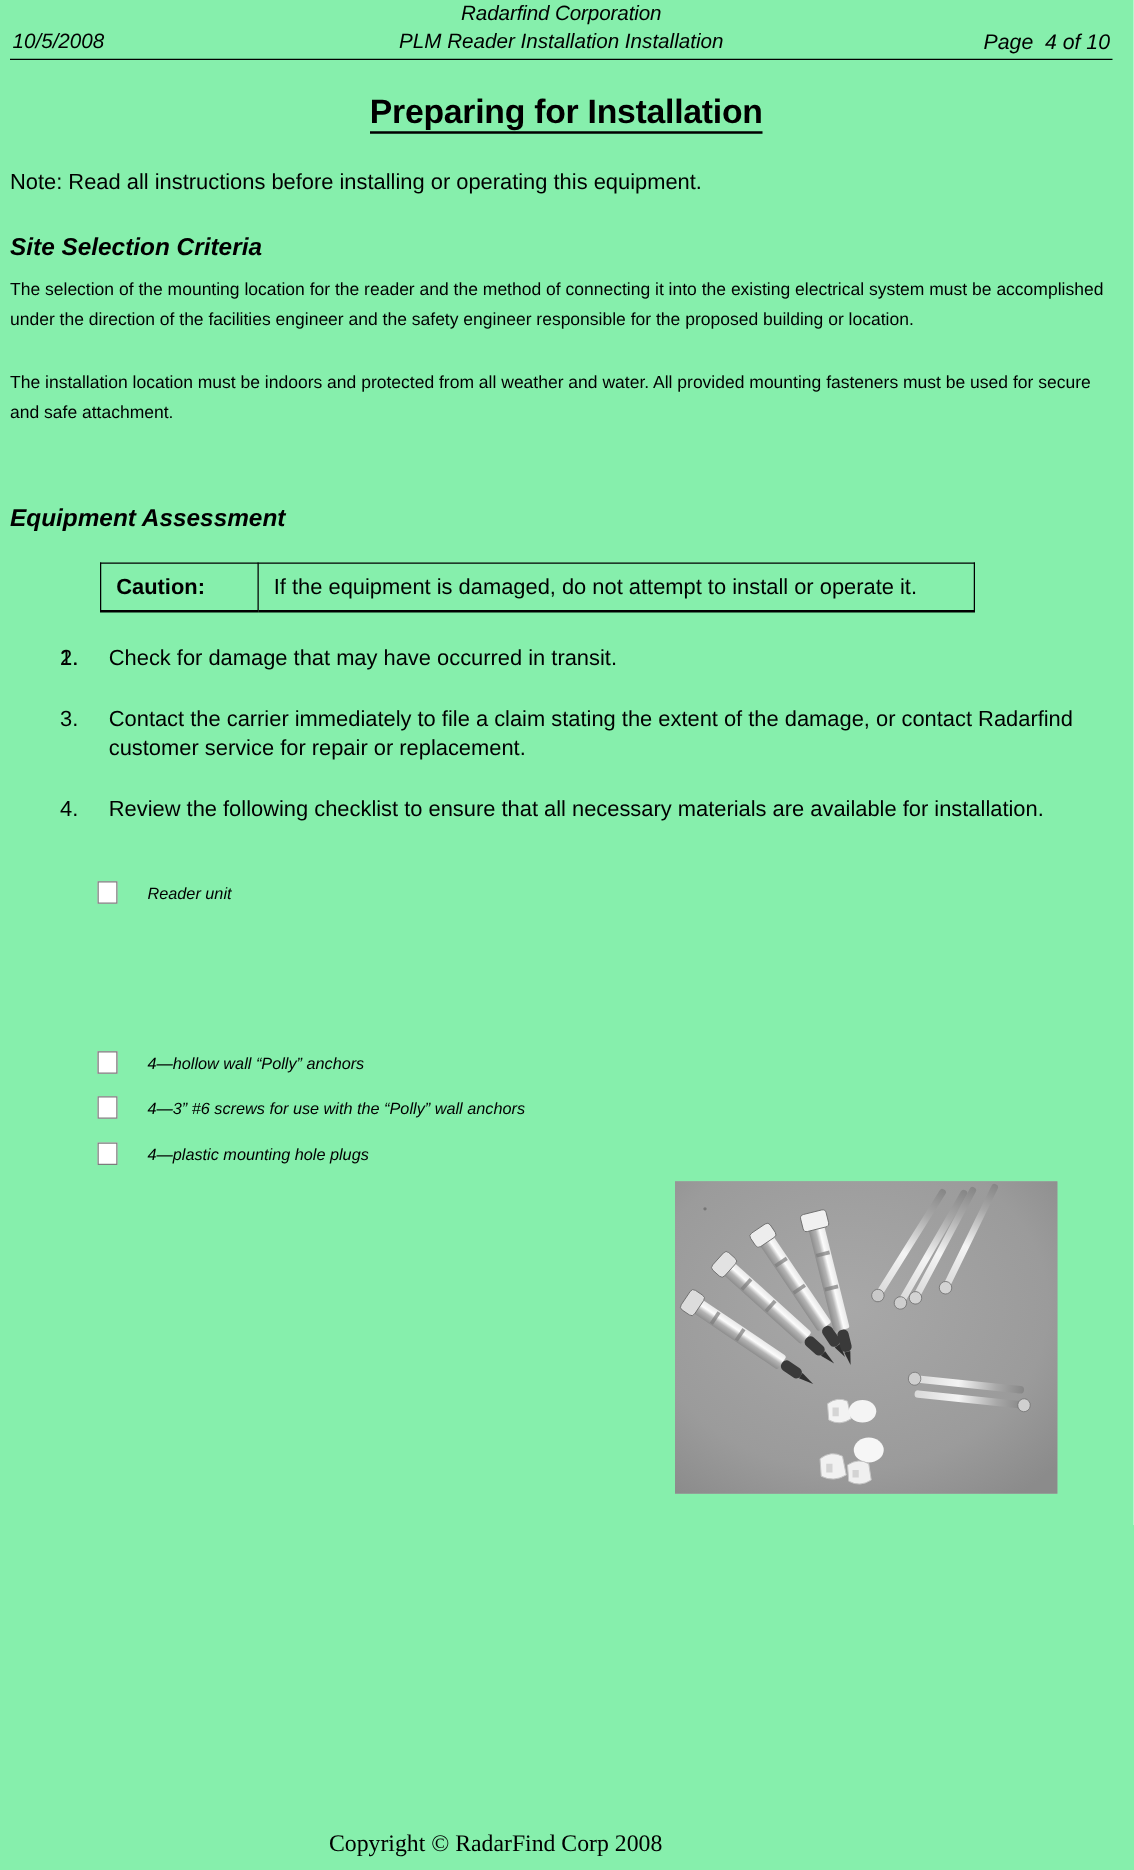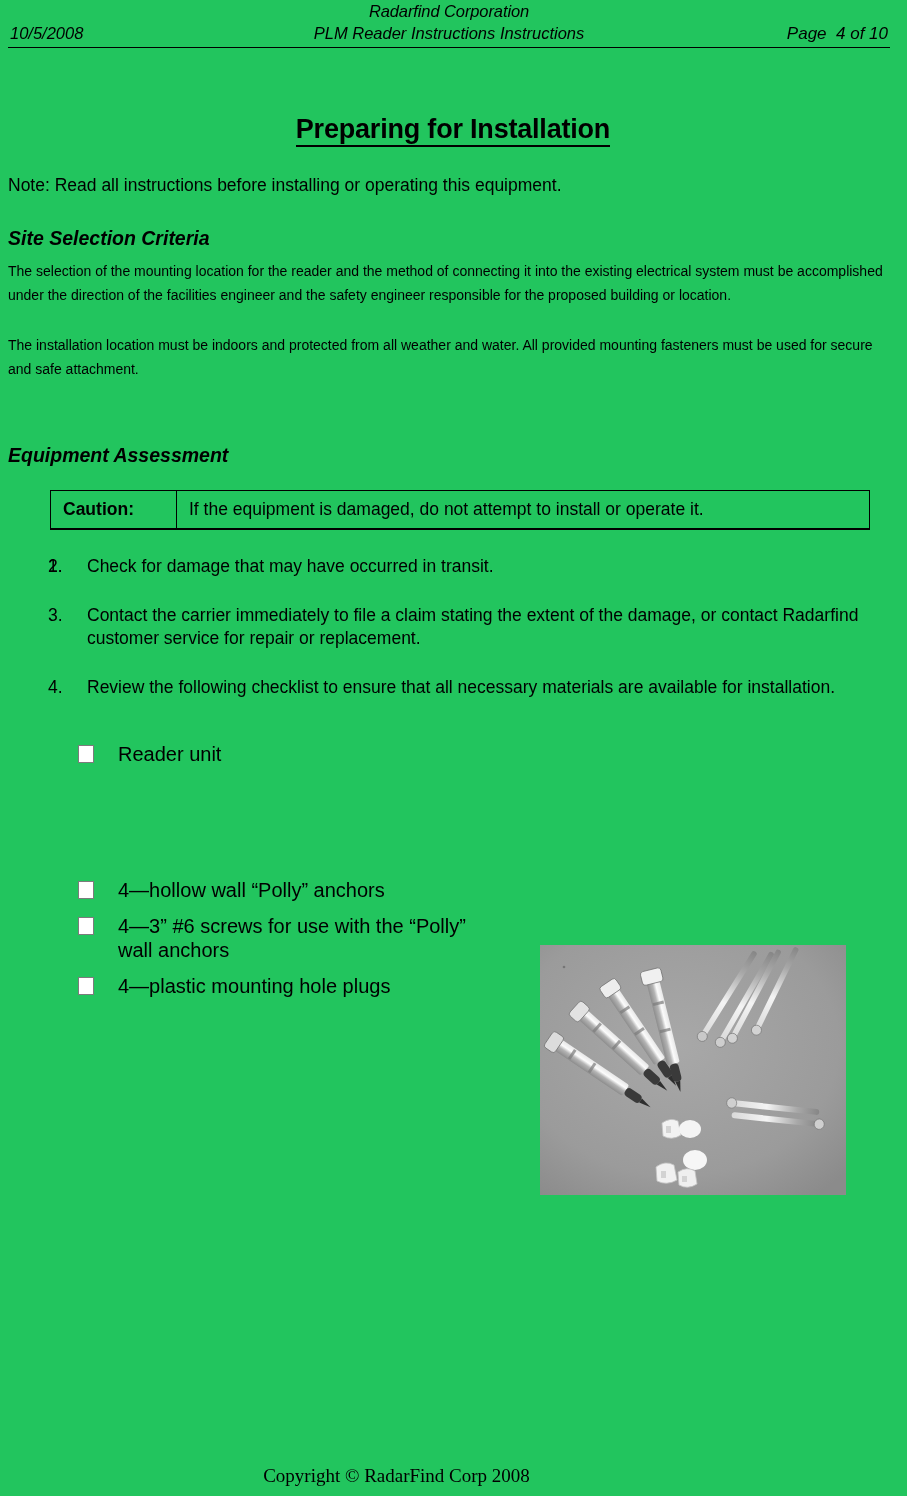--- a/index.html
+++ b/index.html
@@ -10,21 +10,21 @@
   }
   body {
     font-family: "Liberation Sans", sans-serif;
     color: #000000;
   }
   .page {
     position: relative;
     width: 907px;
     height: 1496px;
     margin: 0 auto;
-    background: #22c55e;
+    background: #86efac;
     overflow: hidden;
     box-sizing: border-box;
   }
 
   
   .header {
     position: absolute;
     left: 8px;
     top: 0px;
     width: 882px;
@@ -80,21 +80,21 @@
 
   
   .content {
     position: absolute;
     left: 8px;
     top: 48px;
     width: 890px;
   }
 
   h1.doc-title {
-    margin: 64px 0 0 0;
+    margin: 24px 0 0 0;
     text-align: center;
     font-size: 27px;
     font-weight: bold;
     line-height: 34px;
     letter-spacing: -0.2px;
   }
   h1.doc-title span {
     border-bottom: 2.4px solid #000;
     padding-bottom: 1px;
   }
@@ -119,23 +119,23 @@
     font-size: 14px;
     line-height: 23.5px;
     width: 886px;
   }
   p.para.gap { margin-top: 27px; }
 
   h2.sect.assess { margin-top: 62px; }
 
   
   table.caution {
-    margin: 22px 0 0 42px;
+    margin: 22px 0 0 72px;
     border-collapse: collapse;
-    width: 820px;
+    width: 700px;
     table-layout: fixed;
   }
   table.caution td {
     border: 1.2px solid #000;
     padding: 7px 10px 8px 12px;
     font-size: 17.5px;
     line-height: 22px;
     vertical-align: middle;
   }
   table.caution td.label {
@@ -171,24 +171,25 @@
 
   
   .checklist-zone {
     position: relative;
     margin-top: 44px;
     min-height: 340px;
   }
   .chk-row {
     position: relative;
     padding-left: 110px;
-    font-size: 20px;
+    font-size: 13px;
     line-height: 23.5px;
     width: 490px;
     box-sizing: border-box;
+    font-style: italic;
   }
   .chk-box {
     position: absolute;
     left: 70px;
     top: 2px;
     width: 16px;
     height: 18px;
     border: 1.1px solid #7c7c7c;
     background: #ffffff;
     box-sizing: border-box;
@@ -222,21 +223,21 @@
 </style>
 </head>
 <body>
 
 <div class="page">
 
   <div class="header">
     <div class="header-line1">Radarfind Corporation</div>
     <div class="header-row2">
       <div class="header-date">10/5/2008</div>
-      <div class="header-center">PLM Reader Instructions Instructions</div>
+      <div class="header-center">PLM Reader Installation Installation</div>
       <div class="header-page">Page  4 of 10</div>
     </div>
   </div>
 
   <div class="content">
 
     <h1 class="doc-title"><span>Preparing for Installation</span></h1>
 
     <p class="note"><b>Note:</b><span> Read all instructions before installing or operating this equipment.</span></p>
 

